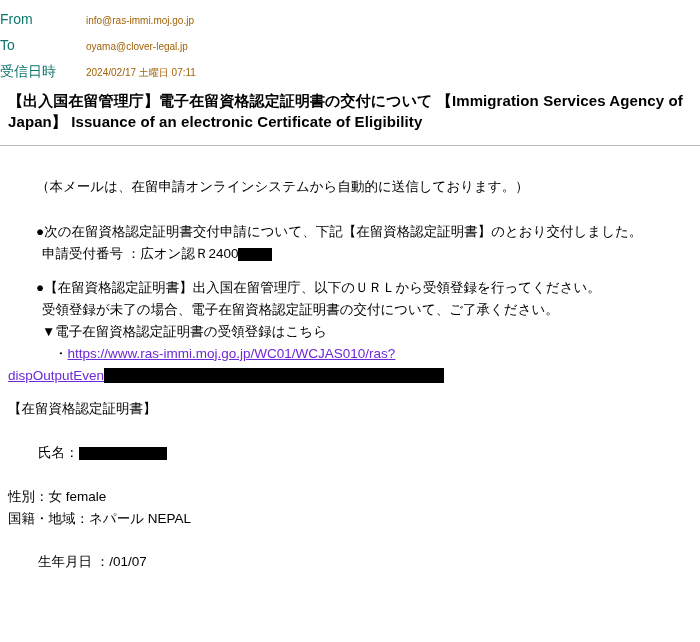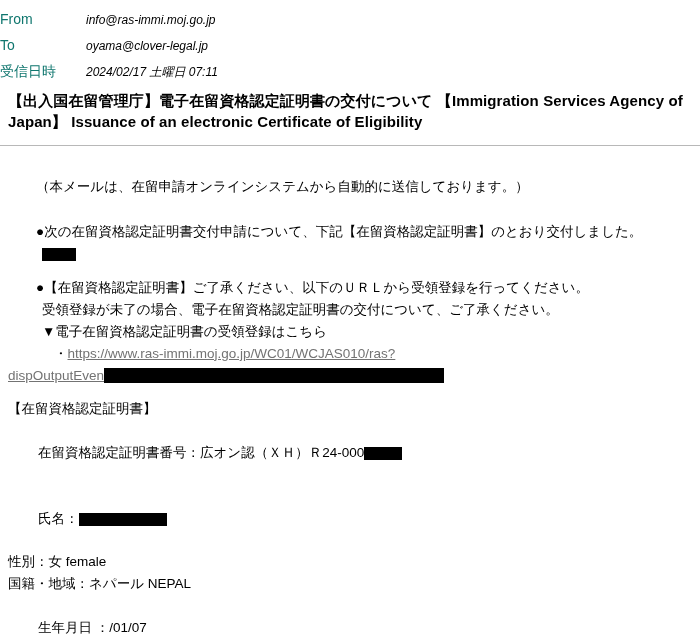--- a/index.html
+++ b/index.html
@@ -32,25 +32,24 @@
   .meta-label {
     width: 86px;
     padding-left: 0;
     font-size: 14px;
     line-height: 26px;
     color: #0f766e;
     box-sizing: border-box;
     white-space: nowrap;
   }
   .meta-value {
-    font-size: 12px;
+    font-size: 10px;
     line-height: 26px;
-    color: #000000;
+    color: #a16207;
     white-space: nowrap;
-    font-style: italic;
   }
   
   .subject {
     padding: 6px 8px 0 8px;
     font-size: 15px;
     font-weight: bold;
     line-height: 1.42;
     letter-spacing: 0.1px;
   }
   .rule {
@@ -66,21 +65,21 @@
   }
   .spacer-lg { height: 30px; }
   .spacer-sm { height: 12px; }
   .indent-1 { padding-left: 28px; }
   .indent-2 { padding-left: 34px; }
   .indent-3 { padding-left: 46px; }
   .bullet-row {
     display: block;
   }
   a.link {
-    color: #737373;
+    color: #6d28d9;
     text-decoration: underline;
     word-break: break-all;
   }
   .redact {
     display: inline-block;
     background: #000000;
     vertical-align: middle;
     height: 13px;
   }
   .redact.w1 { width: 34px; }
@@ -128,48 +127,45 @@
 
     <div class="spacer-sm"></div>
 
 
     <div class="spacer-sm"></div>
 
     <div class="bullet-row indent-1">
       <span>●</span><span>次の在留資格認定証明書交付申請について、下記【在留資格認定証明書】のとおり交付しました。</span>
     </div>
     <div class="indent-2">
-      <span class="redact w1"></span>
+      <span>申請受付番号 ：広オン認Ｒ2400</span><span class="redact w1"></span>
     </div>
 
     <div class="spacer-sm"></div>
 
     <div class="bullet-row indent-1">
-      <span>●</span><span>【在留資格認定証明書】ご了承ください、以下のＵＲＬから受領登録を行ってください。</span>
+      <span>●</span><span>【在留資格認定証明書】出入国在留管理庁、以下のＵＲＬから受領登録を行ってください。</span>
     </div>
     <div class="indent-2">受領登録が未了の場合、電子在留資格認定証明書の交付について、ご了承ください。</div>
     <div class="indent-2">▼電子在留資格認定証明書の受領登録はこちら</div>
 
     <div class="indent-3 linkline">
       <span class="nowrap">・</span>
       <a class="link nowrap" href="#">https://www.ras-immi.moj.go.jp/WC01/WCJAS010/ras?</a>
     </div>
     <div class="linkline">
       <a class="link nowrap" href="#">dispOutputEven</a>
         <span class="redact w-long"></span>
     </div>
 
     <div class="spacer-sm"></div>
 
     <div class="cert-block">
       <div class="cert-line">【在留資格認定証明書】</div>
       <div class="cert-line">
-        <span>在留資格認定証明書番号：広オン認（ＸＨ）Ｒ24-000</span><span class="redact w2"></span>
-      </div>
-      <div class="cert-line">
         <span>氏名：</span><span class="redact w3"></span>
       </div>
       <div class="cert-line">性別：女 female</div>
       <div class="cert-line">国籍・地域：ネパール NEPAL</div>
       <div class="cert-line">
         <span>生年月日 ：</span><span>/01/07</span>
       </div>
 
     </div>
 

